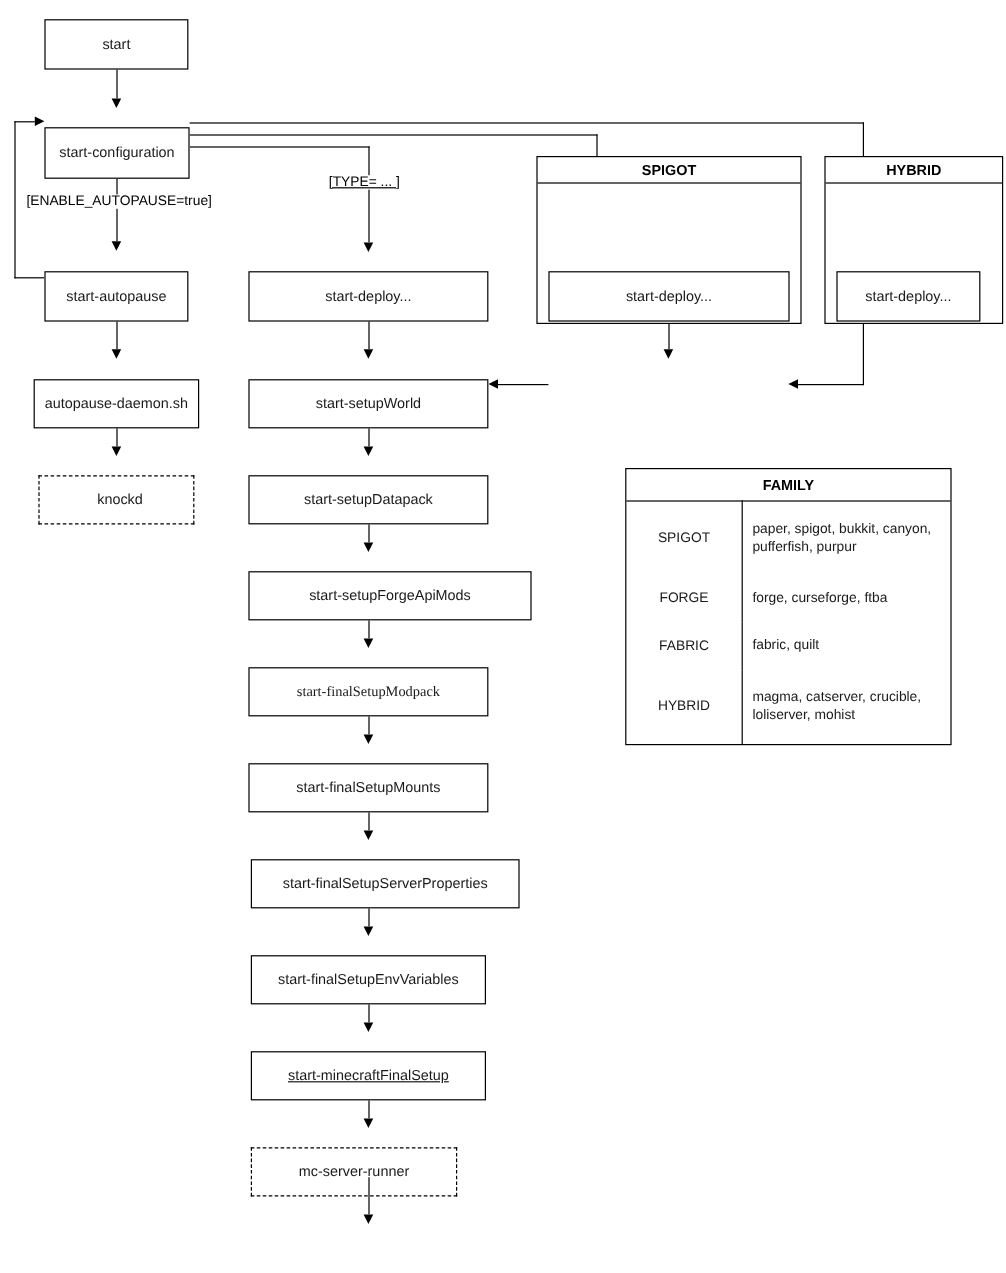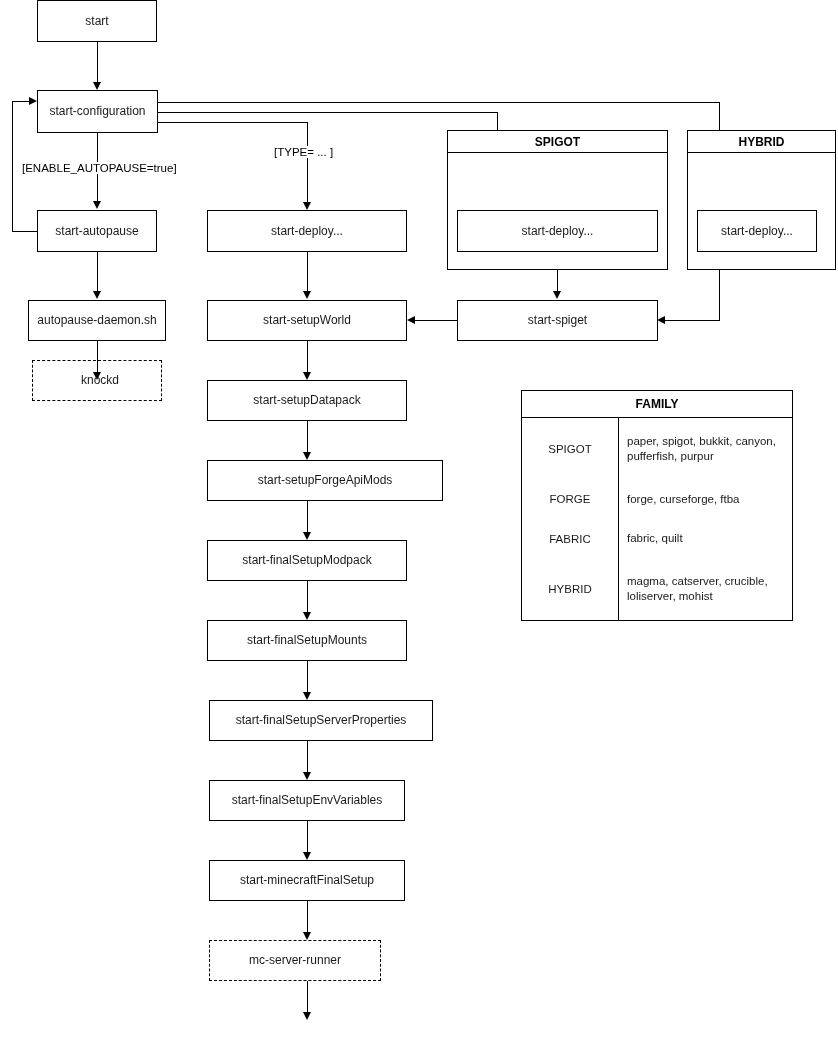--- a/index.html
+++ b/index.html
@@ -25,20 +25,21 @@
     box-sizing: border-box;
     background: #ffffff;
     border: 1px solid #000000;
     display: flex;
     align-items: center;
     justify-content: center;
     font-size: 12px;
     line-height: 1.25;
     color: #1a1a1a;
     padding: 2px 4px;
+    margin-top: 16px;
   }
   .node.dashed {
     border: 1px dashed #000000;
     background: transparent;
   }
   
   .group {
     position: absolute;
     box-sizing: border-box;
     background: #ffffff;
@@ -205,62 +206,61 @@
   <div class="edge-v" style="left:307px; top:821px; height:31px;"></div>
   <div class="arrow down" style="left:303px; top:852px;"></div>
 
   <div class="edge-v" style="left:307px; top:901px; height:31px;"></div>
   <div class="arrow down" style="left:303px; top:932px;"></div>
 
   <div class="edge-v" style="left:307px; top:981px; height:31px;"></div>
   <div class="arrow down" style="left:303px; top:1012px;"></div>
 
   <div class="edge-label" style="left:20px; top:162px;">[ENABLE_AUTOPAUSE=true]</div>
-  <div class="edge-label" style="left:272px; top:146px;">[TYPE= ... ]</div>
+  <div class="edge-label" style="left:272px; top:146px;text-decoration:underline;">[TYPE= ... ]</div>
 
   <div class="group" style="left:447px; top:130px; width:221px; height:140px;">
     <div class="group-title">SPIGOT</div>
   </div>
   <div class="group" style="left:687px; top:130px; width:149px; height:140px;">
     <div class="group-title">HYBRID</div>
   </div>
 
   <div class="node" style="left:37px; top:0px; width:120px; height:42px;">start</div>
 
   <div class="node" style="left:37px; top:90px; width:121px; height:43px;">start-configuration</div>
 
   <div class="node" style="left:37px; top:210px; width:120px; height:42px;">start-autopause</div>
 
   <div class="node" style="left:28px; top:300px; width:138px; height:41px;">autopause-daemon.sh</div>
 
-  <div class="node dashed" style="left:32px; top:360px; width:130px; height:41px;padding-left:10px;">knockd</div>
+  <div class="node dashed" style="left:32px; top:380px; width:130px; height:41px;padding-left:10px;">knockd</div>
 
   <div class="node" style="left:207px; top:210px; width:200px; height:42px;">start-deploy...</div>
 
   <div class="node" style="left:457px; top:210px; width:201px; height:42px;">start-deploy...</div>
 
   <div class="node" style="left:697px; top:210px; width:120px; height:42px;">start-deploy...</div>
 
-  <div class="node" style="left:457px; top:300px; width:201px; height:41px;">start-spiget</div>
 
   <div class="node" style="left:207px; top:380px; width:200px; height:41px;">start-setupDatapack</div>
 
   <div class="node" style="left:207px; top:300px; width:200px; height:41px;">start-setupWorld</div>
 
   <div class="node" style="left:207px; top:460px; width:236px; height:41px;">start-setupForgeApiMods</div>
 
-  <div class="node" style="left:207px; top:540px; width:200px; height:41px;">start-finalSetupModpack</div>
+  <div class="node" style="left:207px; top:540px; width:200px; height:41px;font-family:Liberation Serif, serif;">start-finalSetupModpack</div>
 
   <div class="node" style="left:207px; top:620px; width:200px; height:41px;">start-finalSetupMounts</div>
 
   <div class="node" style="left:209px; top:700px; width:224px; height:41px;">start-finalSetupServerProperties</div>
 
   <div class="node" style="left:209px; top:780px; width:196px; height:41px;">start-finalSetupEnvVariables</div>
 
-  <div class="node" style="left:209px; top:860px; width:196px; height:41px;">start-minecraftFinalSetup</div>
+  <div class="node" style="left:209px; top:860px; width:196px; height:41px;text-decoration:underline;">start-minecraftFinalSetup</div>
 
   <div class="node dashed" style="left:209px; top:940px; width:172px; height:41px;">mc-server-runner</div>
 
 
   <div class="legend" style="left:521px; top:390px; width:272px; height:231px;">
     <table>
       <thead>
         <tr>
           <th class="legend-title" colspan="2">FAMILY</th>
         </tr>

